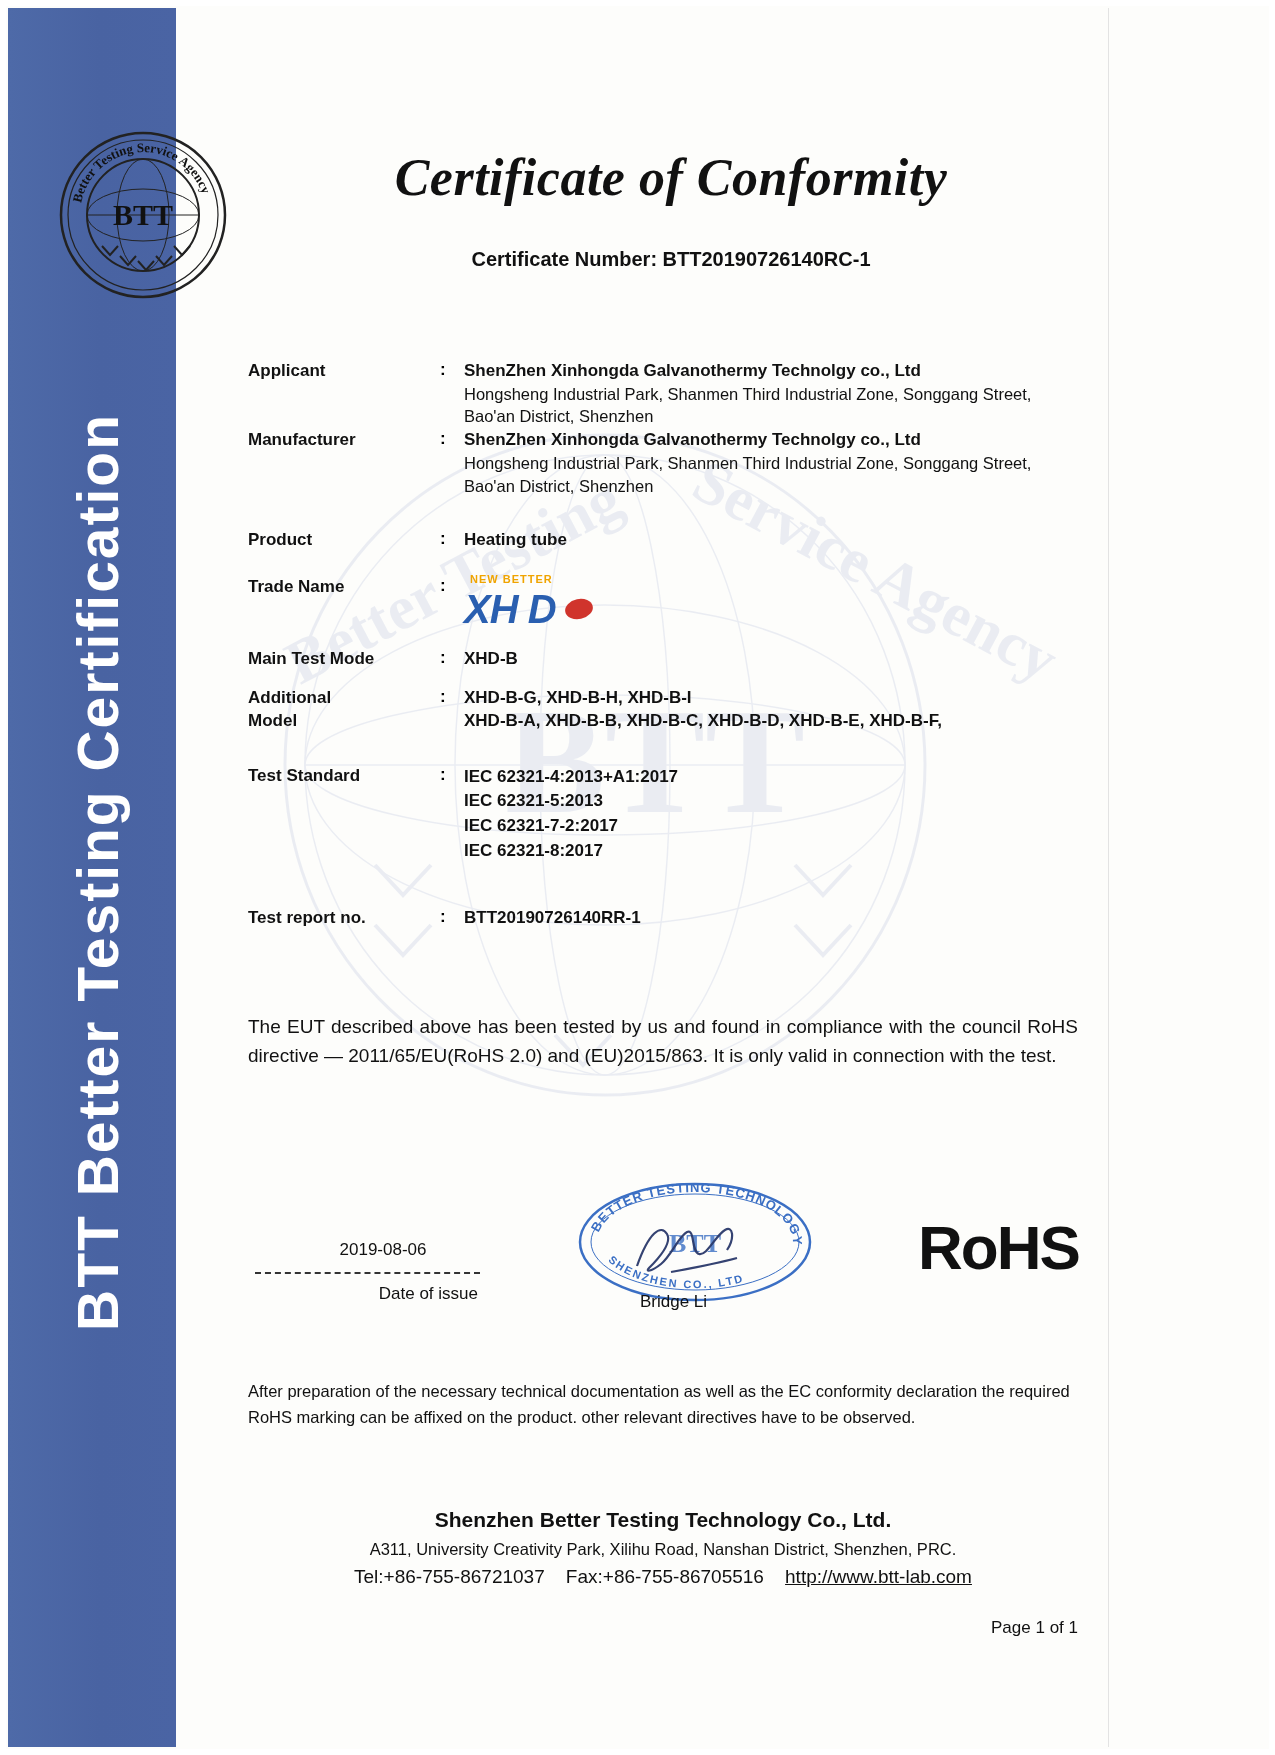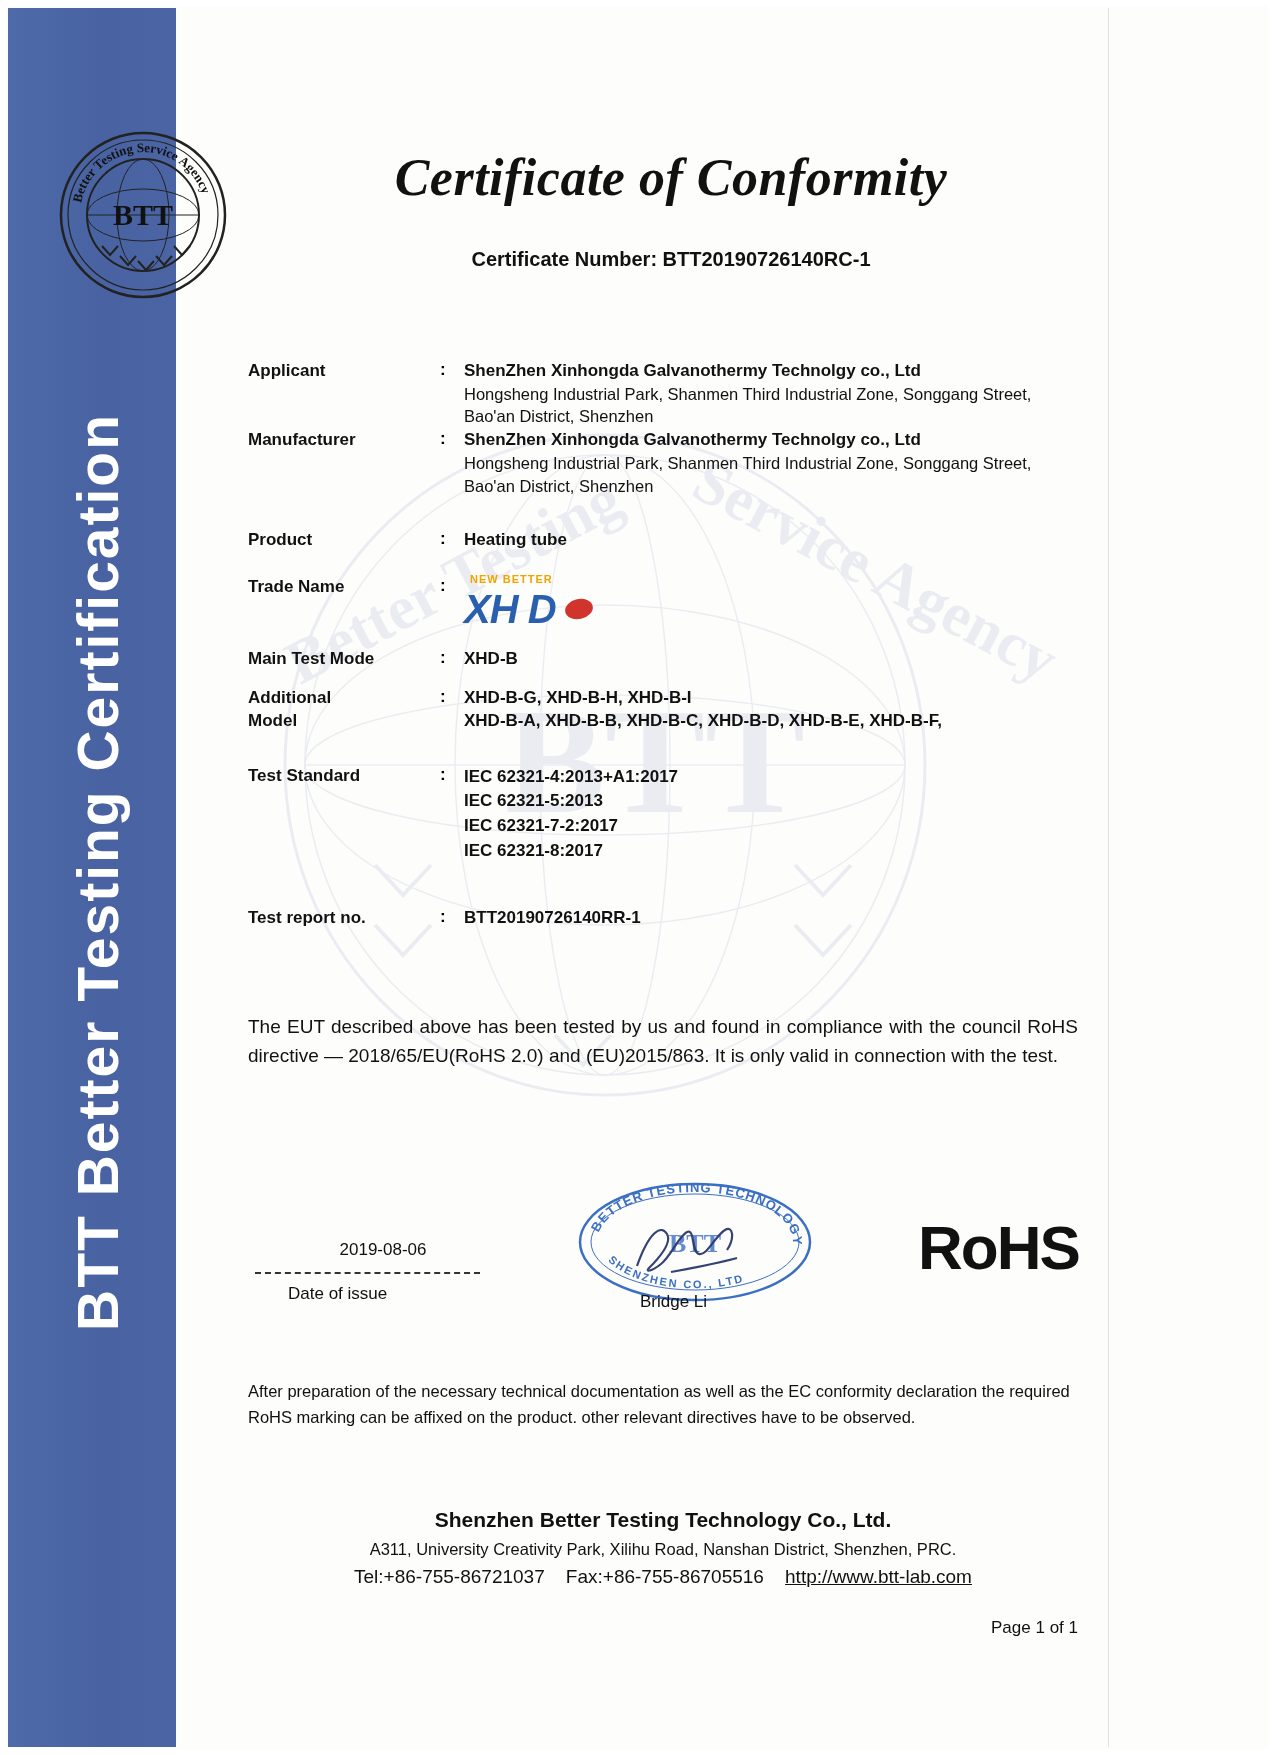--- a/index.html
+++ b/index.html
@@ -216,21 +216,21 @@
     left: 255px;
     top: 1272px;
     width: 225px;
     border-top: 2px dashed #333;
   }
   .date-caption {
     position: absolute;
     left: 288px;
     top: 1284px;
     width: 190px;
-    text-align: left;
+    text-align: right;
     font-size: 17px;
     color: #111;
   }
 
   .stamp {
     position: absolute;
     left: 575px;
     top: 1180px;
     width: 240px;
     height: 125px;
@@ -457,21 +457,21 @@
     <div style="height:42px"></div>
 
     <div class="row">
       <div class="lbl">Test report no.</div>
       <div class="colon">:</div>
       <div class="val bold">BTT20190726140RR-1</div>
     </div>
 
   </div>
 
-  <div class="para">The EUT described above has been tested by us and found in compliance with the council RoHS directive — 2018/65/EU(RoHS 2.0) and (EU)2015/863. It is only valid in connection with the test.</div>
+  <div class="para">The EUT described above has been tested by us and found in compliance with the council RoHS directive — 2011/65/EU(RoHS 2.0) and (EU)2015/863. It is only valid in connection with the test.</div>
 
   <div class="date-val">2019-08-06</div>
   <div class="date-line"></div>
   <div class="date-caption">Date of issue</div>
 
   <div class="stamp">
     <svg width="240" height="125" viewBox="0 0 240 125">
       <ellipse cx="120" cy="62" rx="115" ry="58" fill="none" stroke="#3b6fc4" stroke-width="2.5"></ellipse>
       <ellipse cx="120" cy="62" rx="104" ry="48" fill="none" stroke="#3b6fc4" stroke-width="1"></ellipse>
       <path id="stampArcTop" d="M 22 62 A 98 50 0 0 1 218 62" fill="none"></path>

